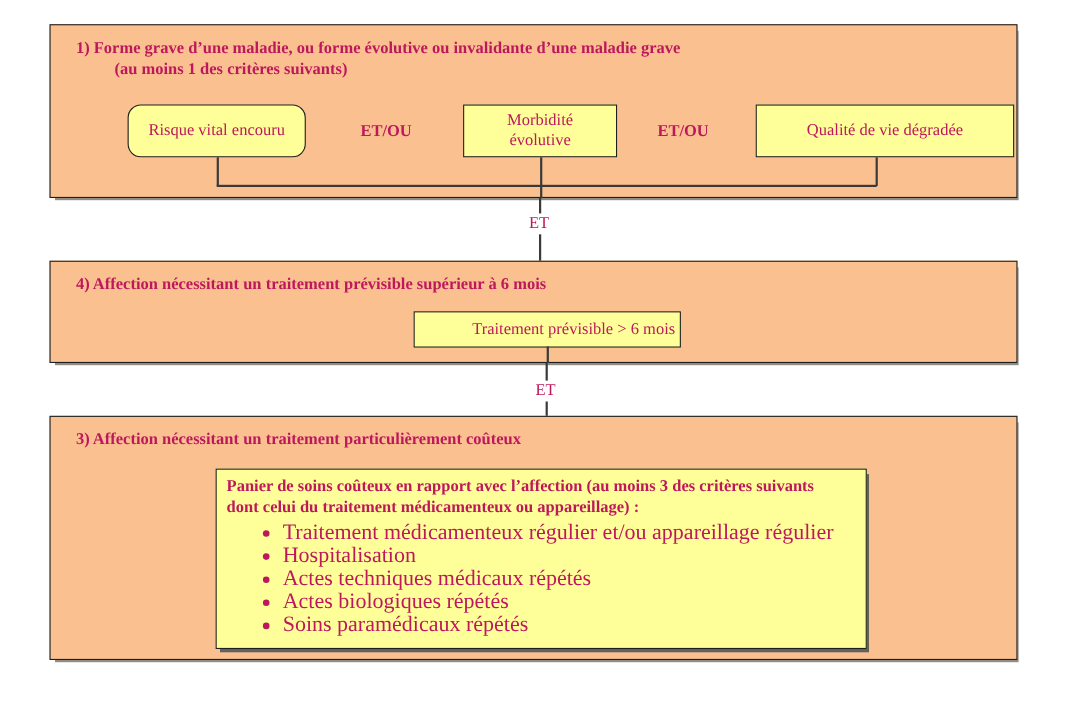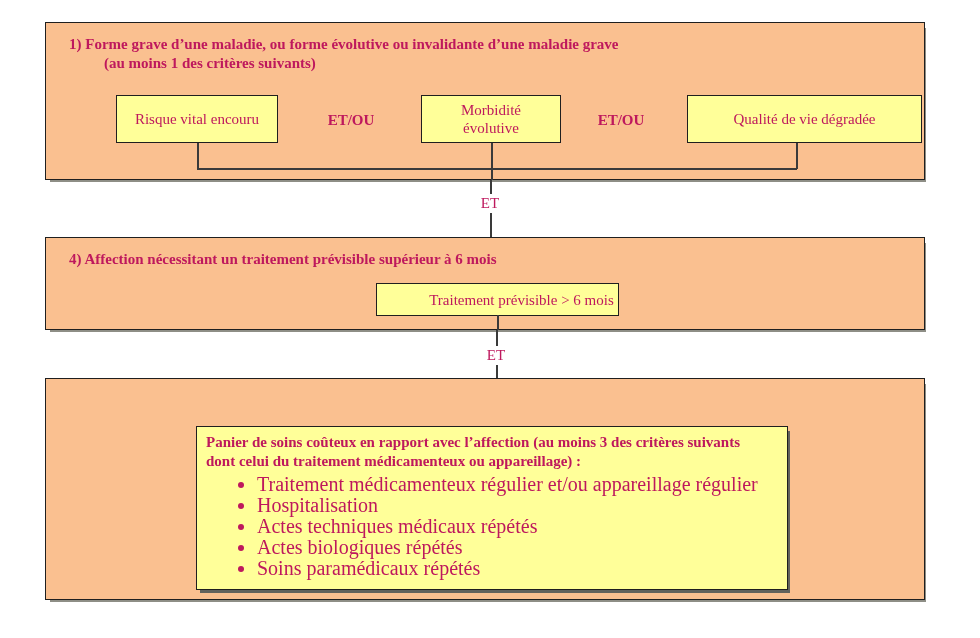--- a/index.html
+++ b/index.html
@@ -56,21 +56,21 @@
     box-sizing: border-box;
     display: flex;
     align-items: center;
     justify-content: center;
     text-align: center;
     font-size: 15px;
     line-height: 18px;
     white-space: pre-line;
   }
   
-  #crit-risque   { left: 70px;  top: 72px; width: 162px; height: 48px; }
+  #crit-risque   { left: 70px;  top: 72px; width: 162px; height: 48px; border-radius: 12px; }
   #crit-morbid   { left: 375px; top: 72px; width: 140px; height: 48px; }
   #crit-qualite  { left: 633px; top: 72px; width: 235px; height: 48px; margin-left: 8px; }
   
   #crit-duree    { left: 330px; top: 45px; width: 243px; height: 33px; padding-left: 48px; }
 
   .andor {
     position: absolute;
     top: 88px;
     width: 90px;
     text-align: center;
@@ -167,20 +167,21 @@
     <div class="vline" id="brk-center"></div>
   </div>
 
   <div class="section" id="section2">
     <div class="sec-title">4) Affection nécessitant un traitement prévisible supérieur à 6 mois</div>
     <div class="criterion" id="crit-duree">Traitement prévisible &gt; 6 mois</div>
     <div class="vline" id="line-s2-down"></div>
   </div>
 
   <div class="section" id="section3">
+    <div class="sec-title">3) Affection nécessitant un traitement particulièrement coûteux</div>
 
     <div id="cost-panel">
       <div class="panel-header">Panier de soins coûteux en rapport avec l’affection (au moins 3 des critères suivants
 dont celui du traitement médicamenteux ou appareillage) :</div>
       <ul>
         <li>Traitement médicamenteux régulier et/ou appareillage régulier</li>
         <li>Hospitalisation</li>
         <li>Actes techniques médicaux répétés</li>
         <li>Actes biologiques répétés</li>
         <li>Soins paramédicaux répétés</li>

